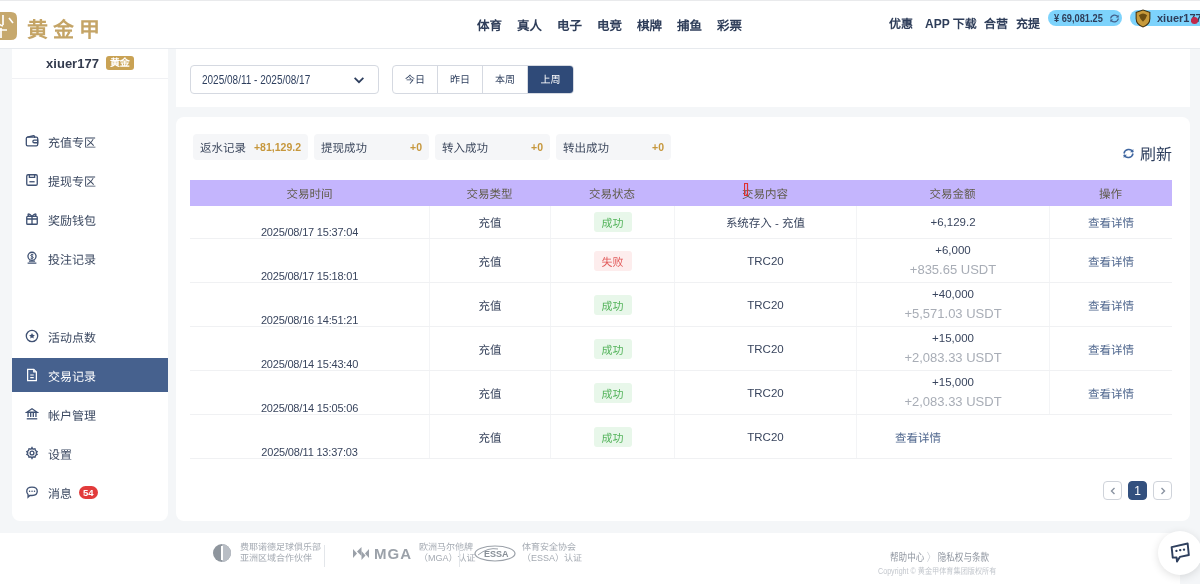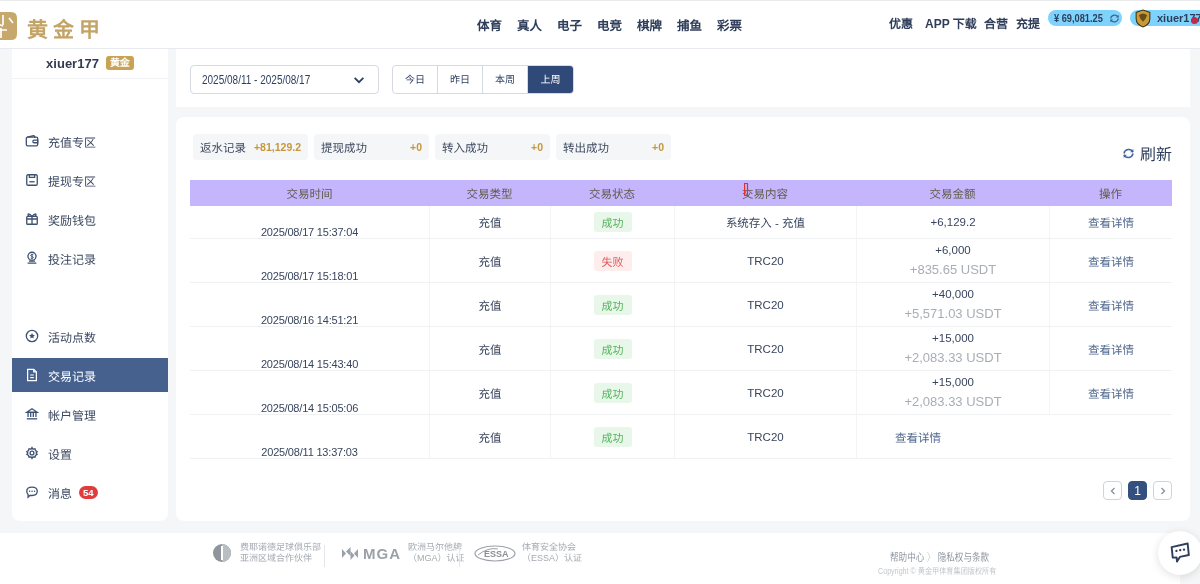--- a/index.html
+++ b/index.html
@@ -71,21 +71,21 @@
 
 #pager { position:absolute; right:18px; bottom:21px; display:flex; }
 #pager .pg { width:19px; height:19px; border:1px solid #cfd3da; border-radius:4px; background:#fff; margin-left:6px; display:flex; align-items:center; justify-content:center; color:#8a93a1; font-size:12px; }
 #pager .pg.on { background:#33507e; border-color:#33507e; color:#fff; }
 
 
 #footer { position:absolute; left:0; top:533px; width:1180px; height:51px; background:#fff; }
 #f1 { position:absolute; left:212px; top:9px; display:flex; align-items:center; }
 #f1 .txt { margin-left:8px; font-size:9px; line-height:11px; color:#a4aab2; }
 .fdiv { position:absolute; top:12px; width:1px; height:22px; background:#e3e6ea; }
-#f2 { position:absolute; left:341px; top:9px; display:flex; align-items:center;justify-content:space-between; }
+#f2 { position:absolute; left:352px; top:9px; display:flex; align-items:center;justify-content:space-between; }
 #f2 .mga { font-size:15px; font-weight:bold; color:#9ba1a9; margin-left:4px; letter-spacing:1px; }
 #f2 .txt { margin-left:7px; font-size:9px; line-height:11px; color:#a4aab2; }
 #f3 { position:absolute; left:474px; top:9px; display:flex; align-items:center; }
 #f3 .txt { margin-left:6px; font-size:9px; line-height:11px; color:#a4aab2; }
 #flinks { position:absolute; left:890px; top:15px; font-size:11px; color:#9298a2; transform:scaleX(.78); transform-origin:0 50%; white-space:nowrap; }
 #fcopy { position:absolute; left:878px; top:31px; font-size:8.5px; color:#c3c7cd; transform:scaleX(.84); transform-origin:0 50%; white-space:nowrap; }
 #chatbtn { position:absolute; left:1158px; top:531px; width:44px; height:44px; border-radius:50%; background:#fff; box-shadow:0 2px 8px rgba(0,0,0,.12); display:flex; align-items:center; justify-content:center; }
 </style>
 </head>
 <body>

